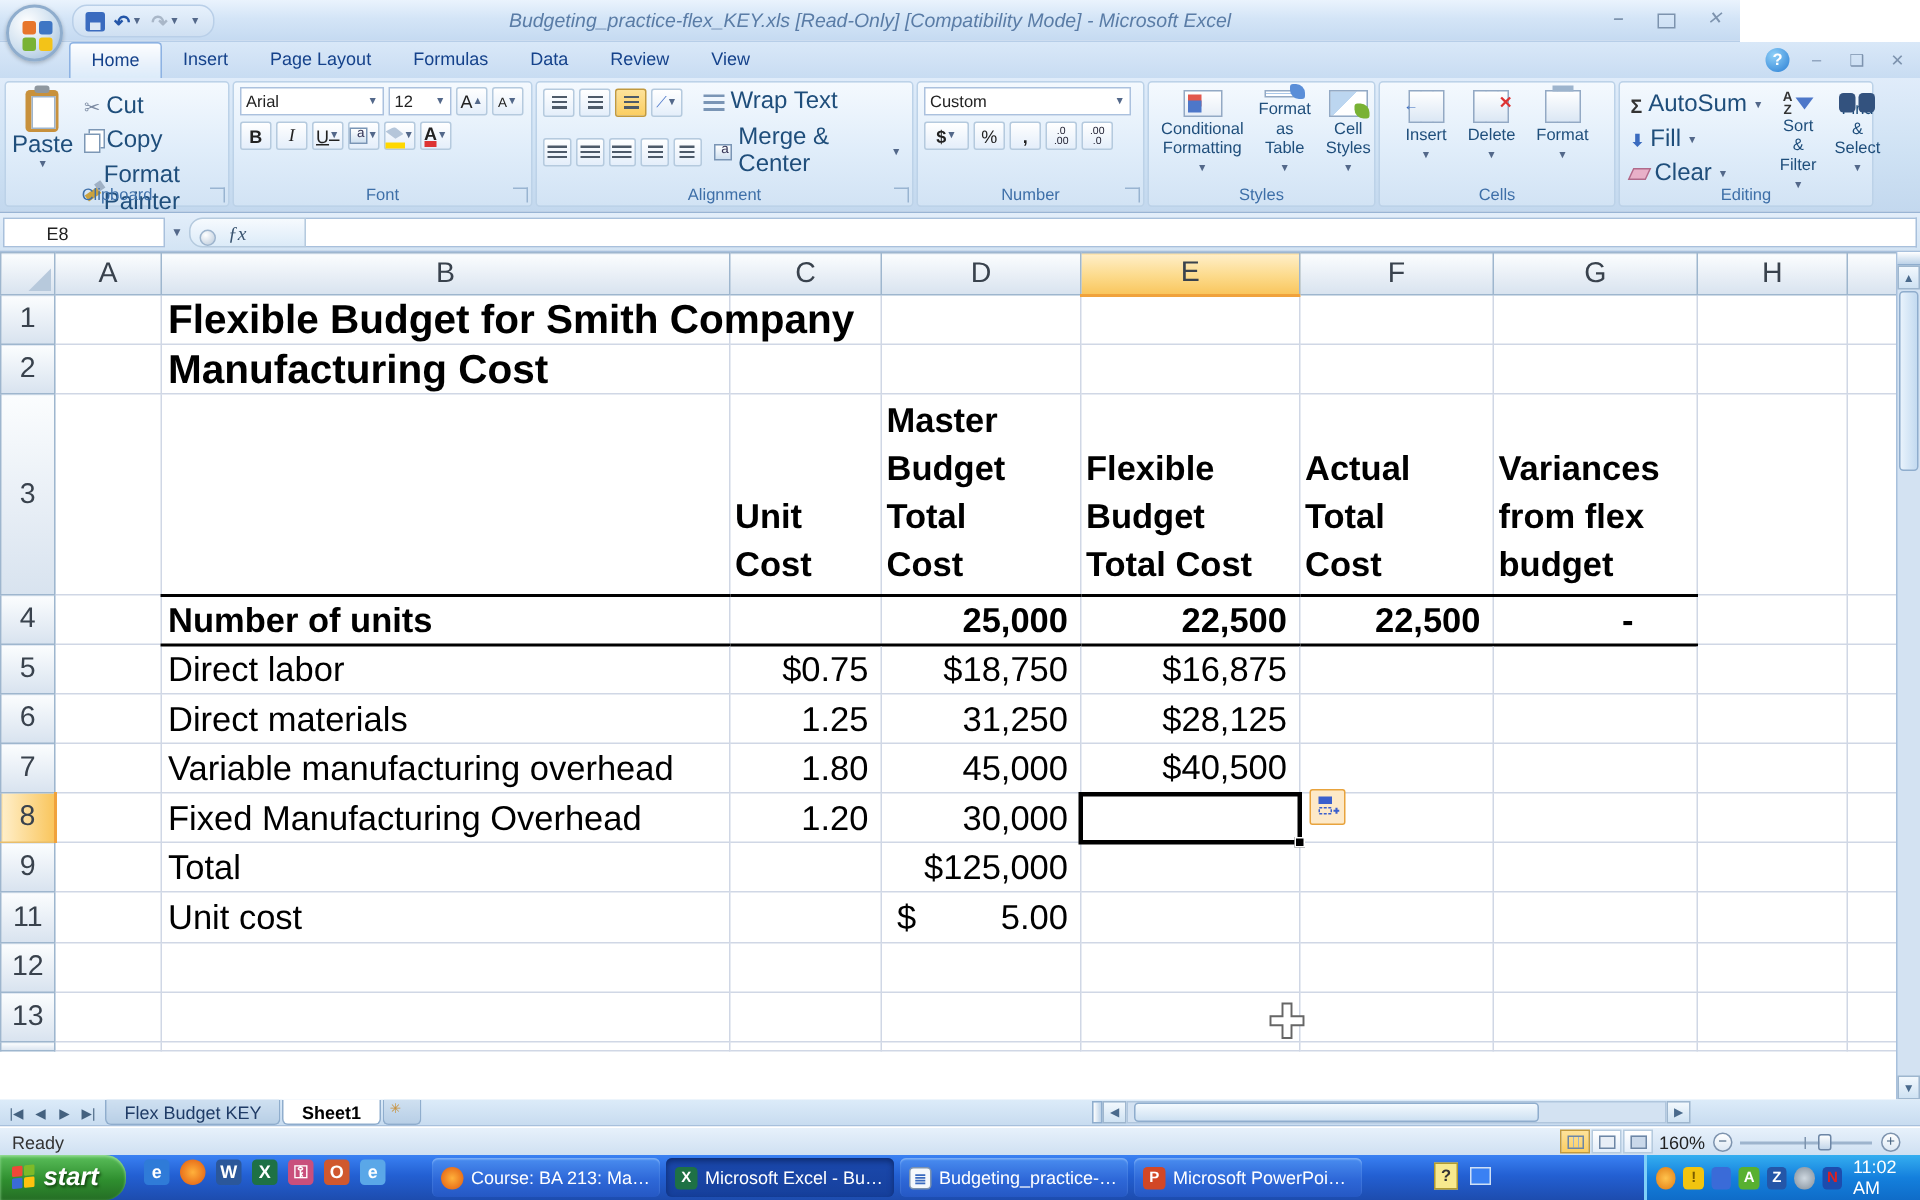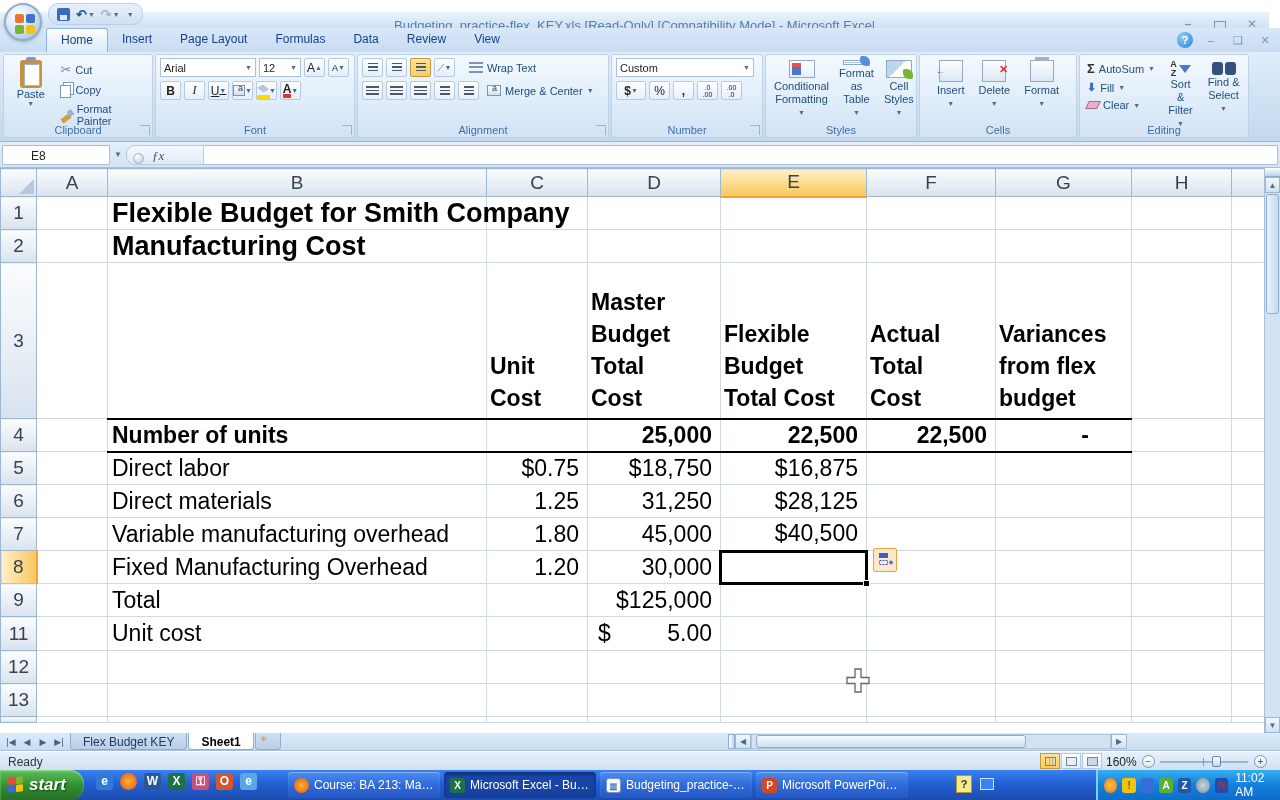--- a/index.html
+++ b/index.html
@@ -1,21 +1,21 @@
 <!DOCTYPE html>
 <html><head>
 <meta charset="utf-8">
 <style>
   * { box-sizing: border-box; margin:0; padding:0; }
   html,body { width:1280px; height:800px; overflow:hidden; }
   body { font-family:"Liberation Sans", sans-serif; position:relative; background:#fff; }
 
   
-  #titlebar { position:absolute; left:0; top:12px; width:1269px; height:28px;
-    background:linear-gradient(#eaf3fd,#d4e5f7 45%,#c5daf1); border-bottom:1px solid #b7cee8; }
+  #titlebar { position:absolute; left:0; top:0; width:1160px; height:28px;
+    background:linear-gradient(#eaf3fd,#d4e5f7 45%,#c5daf1); border-bottom:1px solid #b7cee8;font-style:italic; }
   #title-text { position:absolute; left:0; right:0; top:6px; text-align:center; font-size:13px; color:#5a7ca6; }
   .winbtns { position:absolute; right:6px; top:6px; display:flex; gap:10px; }
   .winbtn { width:22px; height:15px; color:#7d93ae; font-size:12px; line-height:13px; text-align:center; }
   .glyph-min::after { content:"–"; font-weight:bold; }
   .glyph-restore { position:relative; }
   .glyph-restore::after { content:""; position:absolute; left:5px; top:3px; width:10px; height:8px; border:1.5px solid #7d93ae; }
   .glyph-close::after { content:"✕"; }
 
   
   #office-btn { position:absolute; left:4px; top:3px; width:38px; height:38px; border-radius:50%;
@@ -48,21 +48,21 @@
 
   
   #ribbon { position:absolute; left:0; top:52px; width:1280px; height:90px;
     background:linear-gradient(#e0ecfa,#cfe2f4 55%,#c3d8ee); border-bottom:1px solid #99b4d4;
     display:flex; padding:1px 2px 2px; }
   .group { position:relative; border:1px solid #bcd2e8; border-radius:3px; margin:1px;
     background:linear-gradient(#f4f9fe,#e0edfa 55%,#d2e3f4); padding:3px 4px 16px; }
   .glabel { position:absolute; bottom:1px; left:0; right:0; text-align:center; font-size:11px; color:#3e6fa8; }
   .dlg { position:absolute; right:2px; bottom:2px; width:10px; height:10px; border:1px solid #8aa8c8;
     border-top:none; border-right:none; transform:rotate(180deg); opacity:.8; }
-  .rlabel { font-size:11px; color:#1f4e7b; }
+  .rlabel { font-size:16px; color:#1f4e7b; }
   .sbtn { display:flex; align-items:center; gap:4px; padding:1px 3px; border-radius:2px; }
   .combo { background:#fff; border:1px solid #abc1de; font-size:11px; color:#222; display:flex;
     align-items:center; justify-content:space-between; padding:1px 3px; height:19px; }
   .cmb-arrow { font-size:7px; color:#53688a; }
   .tinybtn { width:21px; height:19px; border:1px solid #b5cade; border-radius:2px;
     background:linear-gradient(#fff,#e4eefa); display:flex; align-items:center; justify-content:center;
     font-size:12px; color:#222; }
   .tinybtn.hl { background:linear-gradient(#fde29a,#fbce62); border-color:#c29a3e; }
   .lines { width:13px; height:9px; background:repeating-linear-gradient(#4d5a69 0 1.5px, transparent 1.5px 3.5px); }
   .lines.part { width:10px; }
@@ -144,21 +144,21 @@
     background:linear-gradient(#f6fafe,#dcebf8); display:flex; align-items:flex-end; gap:8px; padding-left:6px; }
   .fx-ball { width:11px; height:11px; border-radius:50%; background:radial-gradient(circle at 35% 30%,#fff,#b9c9da); border:1px solid #9db4cd; }
   .fx-text { font-size:13px; color:#39536f; font-style:italic; font-family:"Liberation Serif",serif; }
   #formula-input { flex:1; height:20px; background:#fff; border:1px solid #a8c0dc; border-left:none; margin-right:2px; }
 
   
   #grid { position:absolute; left:0; top:168px; width:1280px; height:565px; background:#fff; overflow:hidden; }
   table { border-collapse:collapse; table-layout:fixed; width:1264px; }
   td { border-right:1px solid #d0d7e5; border-bottom:1px solid #d0d7e5; padding:0 3px;
     overflow:visible; white-space:nowrap; font-size:23px; color:#000; vertical-align:middle; }
-  tr.r td { height:33px; } tr.r3 td { height:156px; } tr.rh td { height:28px; } tr.rpart td { height:6px; }
+  tr.r td { height:33px; } tr.r3 td { height:134px; } tr.rh td { height:28px; } tr.rpart td { height:6px; }
   td.h { background:linear-gradient(#fbfdfe,#e6edf5 60%,#d8e3ef); border:1px solid #9eb6ce;
     text-align:center; font-size:19px; color:#39424d; padding:0; }
   td.h.hl { background:linear-gradient(#ffefc9,#fcda8a 55%,#f9c55c); border-bottom:2px solid #f0a23c; }
   td.rnum.hl { border-right:2px solid #f0a23c; border-bottom:1px solid #e8bd6a; }
   td.corner { position:relative; }
   td.corner::after { content:""; position:absolute; right:2px; bottom:2px;
     border-left:15px solid transparent; border-bottom:15px solid #b7c9dc; }
   .txt { padding-left:4px; }
   .num { text-align:right; padding-right:8px; }
   .b { font-weight:bold; }

